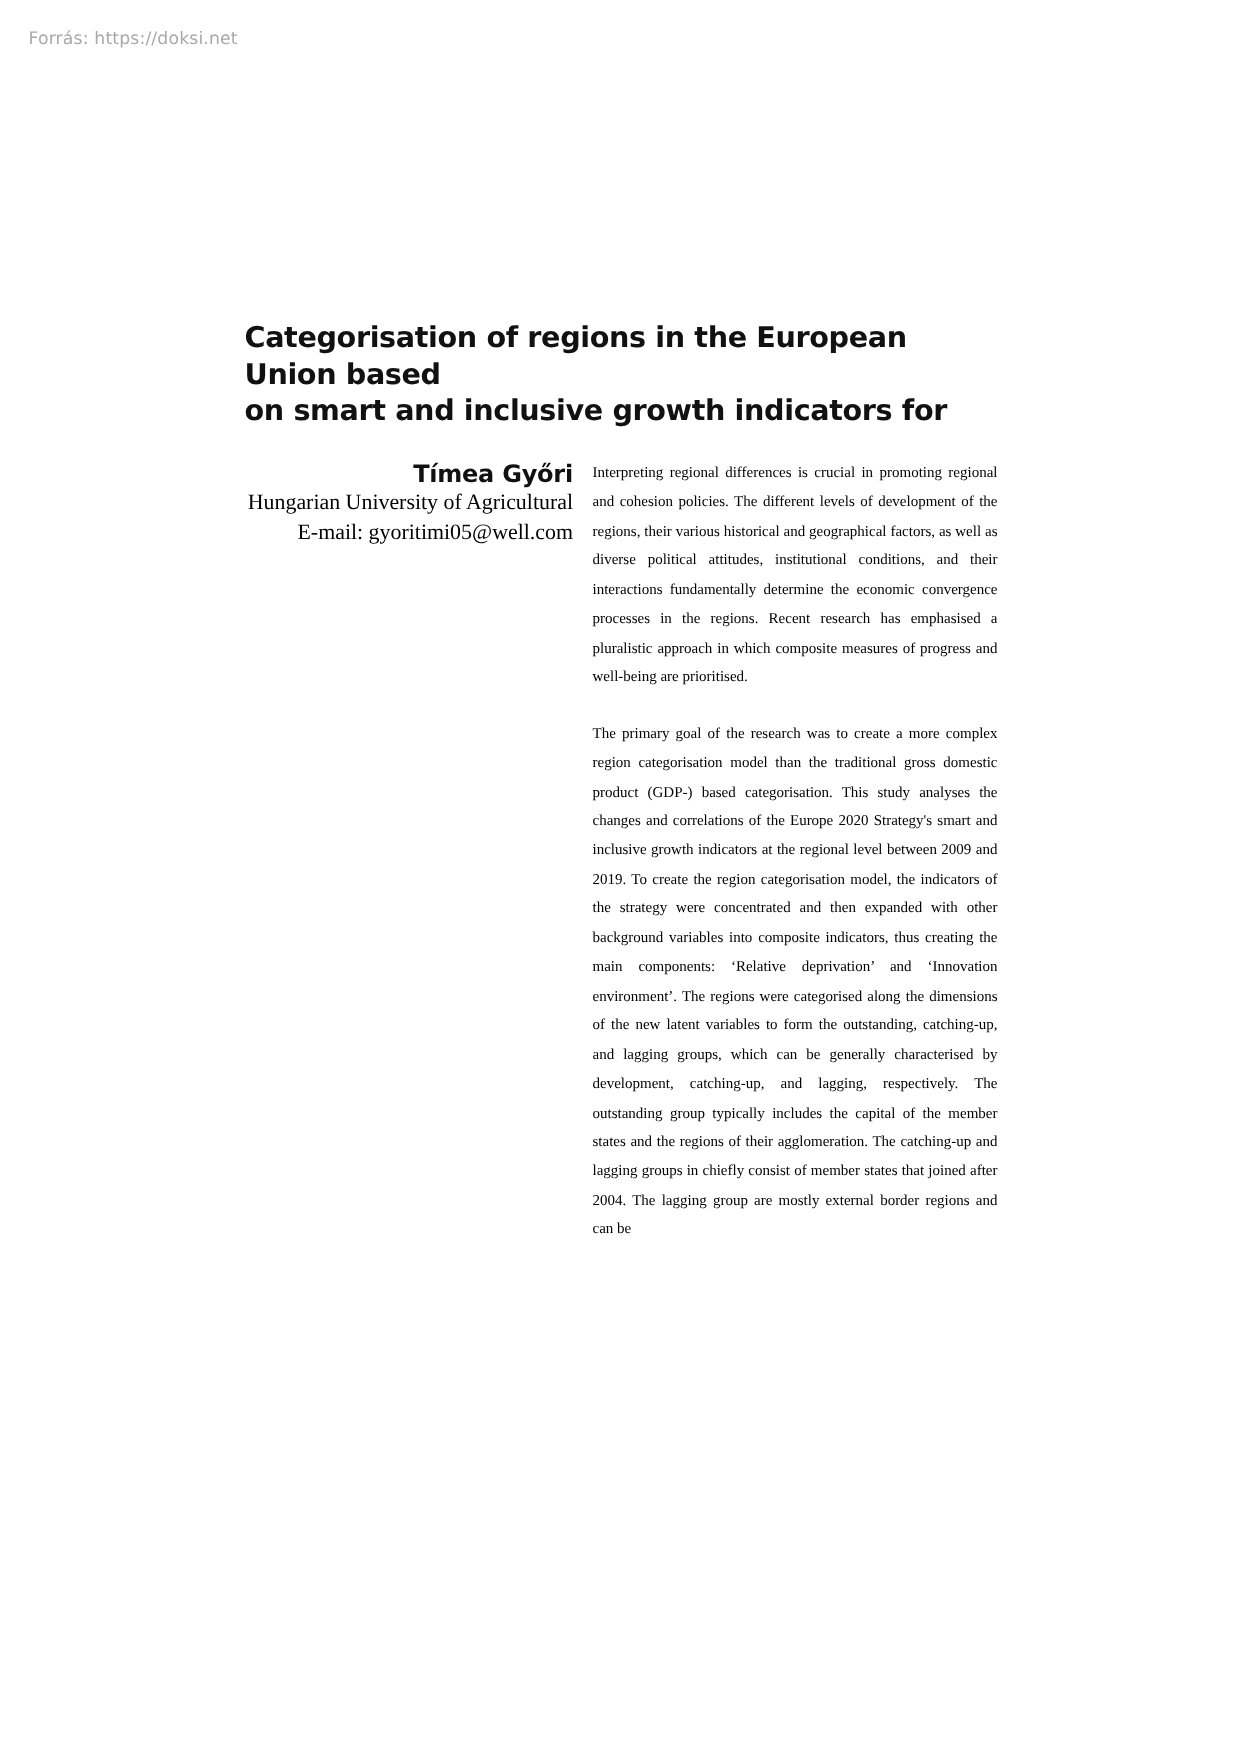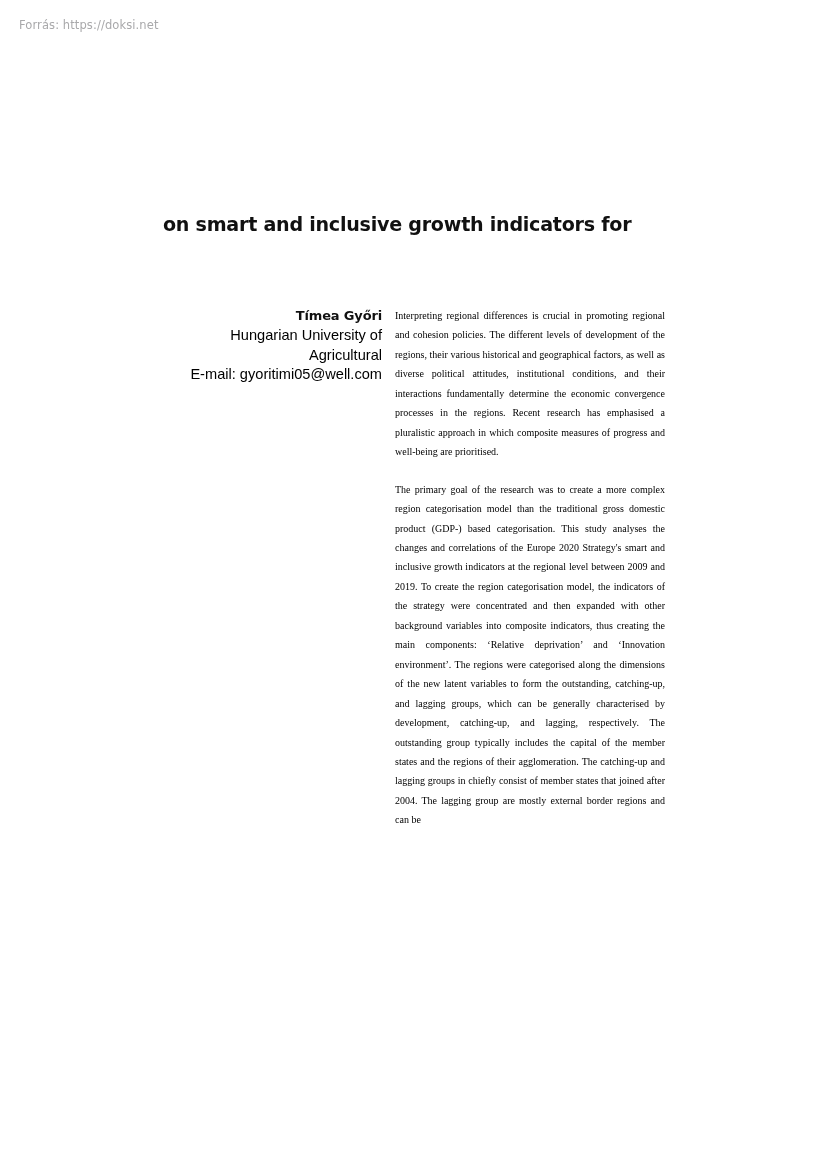--- a/index.html
+++ b/index.html
@@ -54,28 +54,28 @@
   .col-left {
     position: absolute;
     left: 0;
     top: 0;
     width: 219px;
     text-align: right;
   }
   .author-name {
     font-family: "DejaVu Sans", "Liberation Sans", sans-serif;
     font-weight: bold;
-    font-size: 13px;
+    font-size: 16px;
     line-height: 19px;
     letter-spacing: -0.15px;
     color: #111111;
     margin-bottom: 1px;
   }
   .affil {
-    font-family: Liberation Sans, sans-serif;
+    font-family: Liberation Serif, serif;
     font-size: 14.6px;
     line-height: 19.5px;
     color: #000000;
   }
   .affil .aline { display: block; }
 
   .col-right {
     position: absolute;
     left: 232px;
     top: 0;
@@ -114,20 +114,21 @@
   }
 </style>
 </head>
 <body>
 
 <div class="page">
 
   <div class="watermark">Forrás: https://doksi.net</div>
 
   <div class="title">
+    <span class="tline">Categorisation of regions in the European Union based</span>
     <span class="tline">on smart and inclusive growth indicators for</span>
   </div>
 
   <div class="columns">
 
     <div class="col-left">
       <div class="author-name">Tímea Győri</div>
       <div class="affil">
         <span class="aline">Hungarian University of Agricultural</span>
         <span class="aline">E-mail: gyoritimi05@well.com</span>

